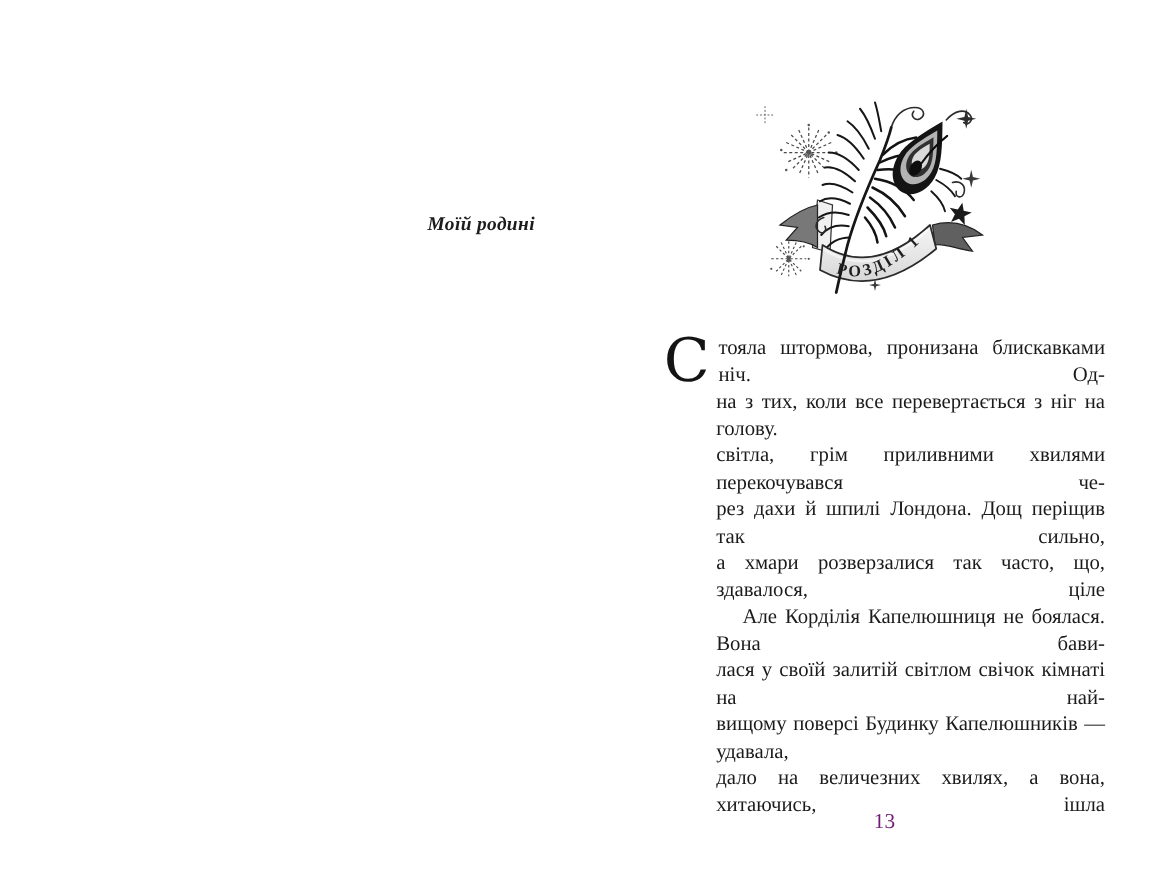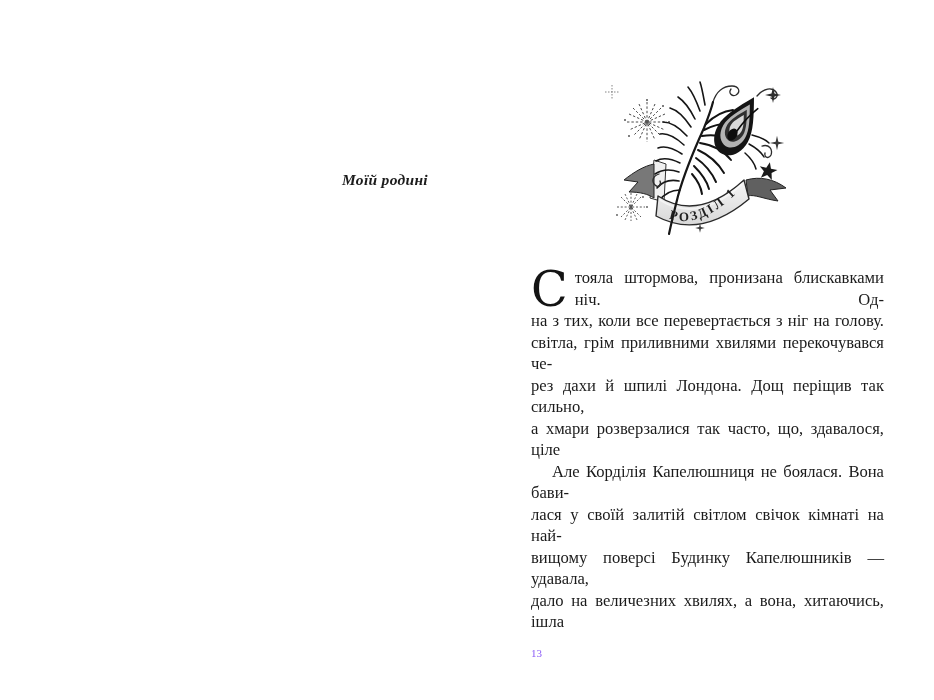--- a/index.html
+++ b/index.html
@@ -15,29 +15,29 @@
   
   .illustration { position:absolute; left:600px; top:80px; width:196px; height:160px; }
   .illustration svg { display:block; width:100%; height:100%; }
   
   .bodytext {
     position:absolute; left:531px; top:267px; width:353px;
     font-size:16.6px; line-height:21.5px; color:#1b1b1b;
   }
   .para { margin:0; }
   .line { text-align:left; }
-  .line.just { text-align:justify; text-align-last:justify; }
+  .line.just { text-align:justify; text-align-last:justify;margin-left:42px; }
   .line.first { text-indent:21px; }
   .dropcap {
     float:left; font-family:"DejaVu Serif",serif; font-weight:400;
     font-size:48px; line-height:40px; height:40px; margin:2px 7px 0 0; color:#141414;
   }
   .pagenum {
     position:absolute; left:531px; top:647px; width:353px;
-    font-size:11px; color:#8b5cf6;
+    text-align:center; font-size:17px; color:#701a75;
   }
 </style>
 </head>
 <body>
 
 <div class="canvas">
 
   <div class="dedication">Моїй родині</div>
 
   <div class="illustration">

